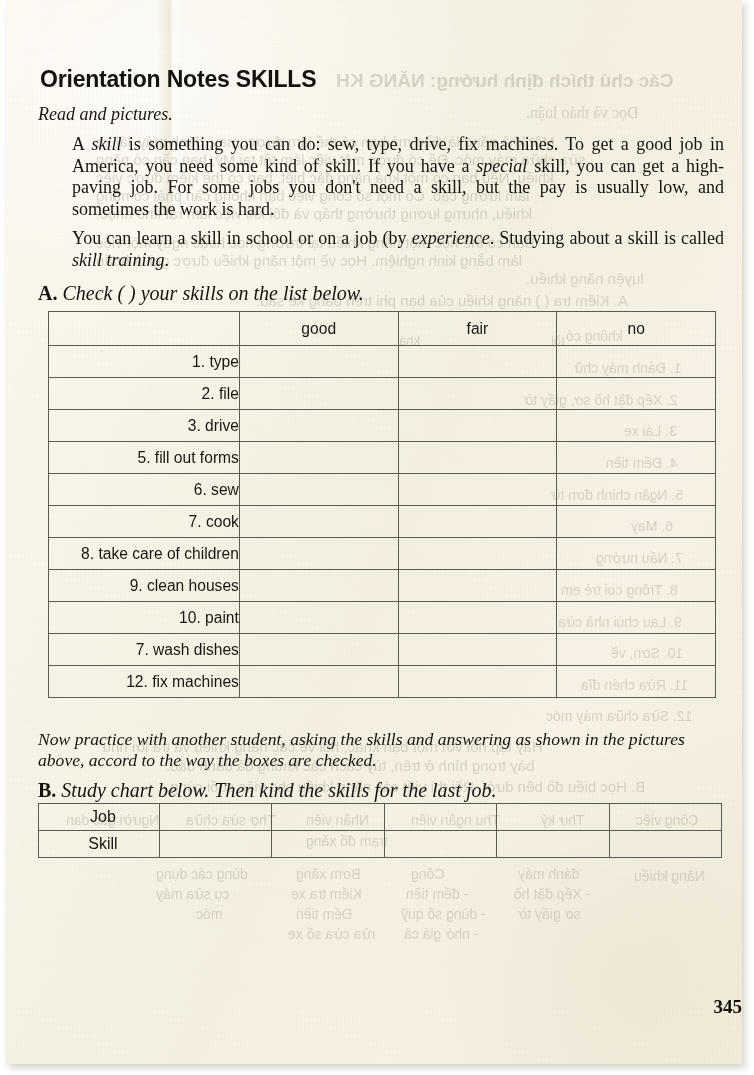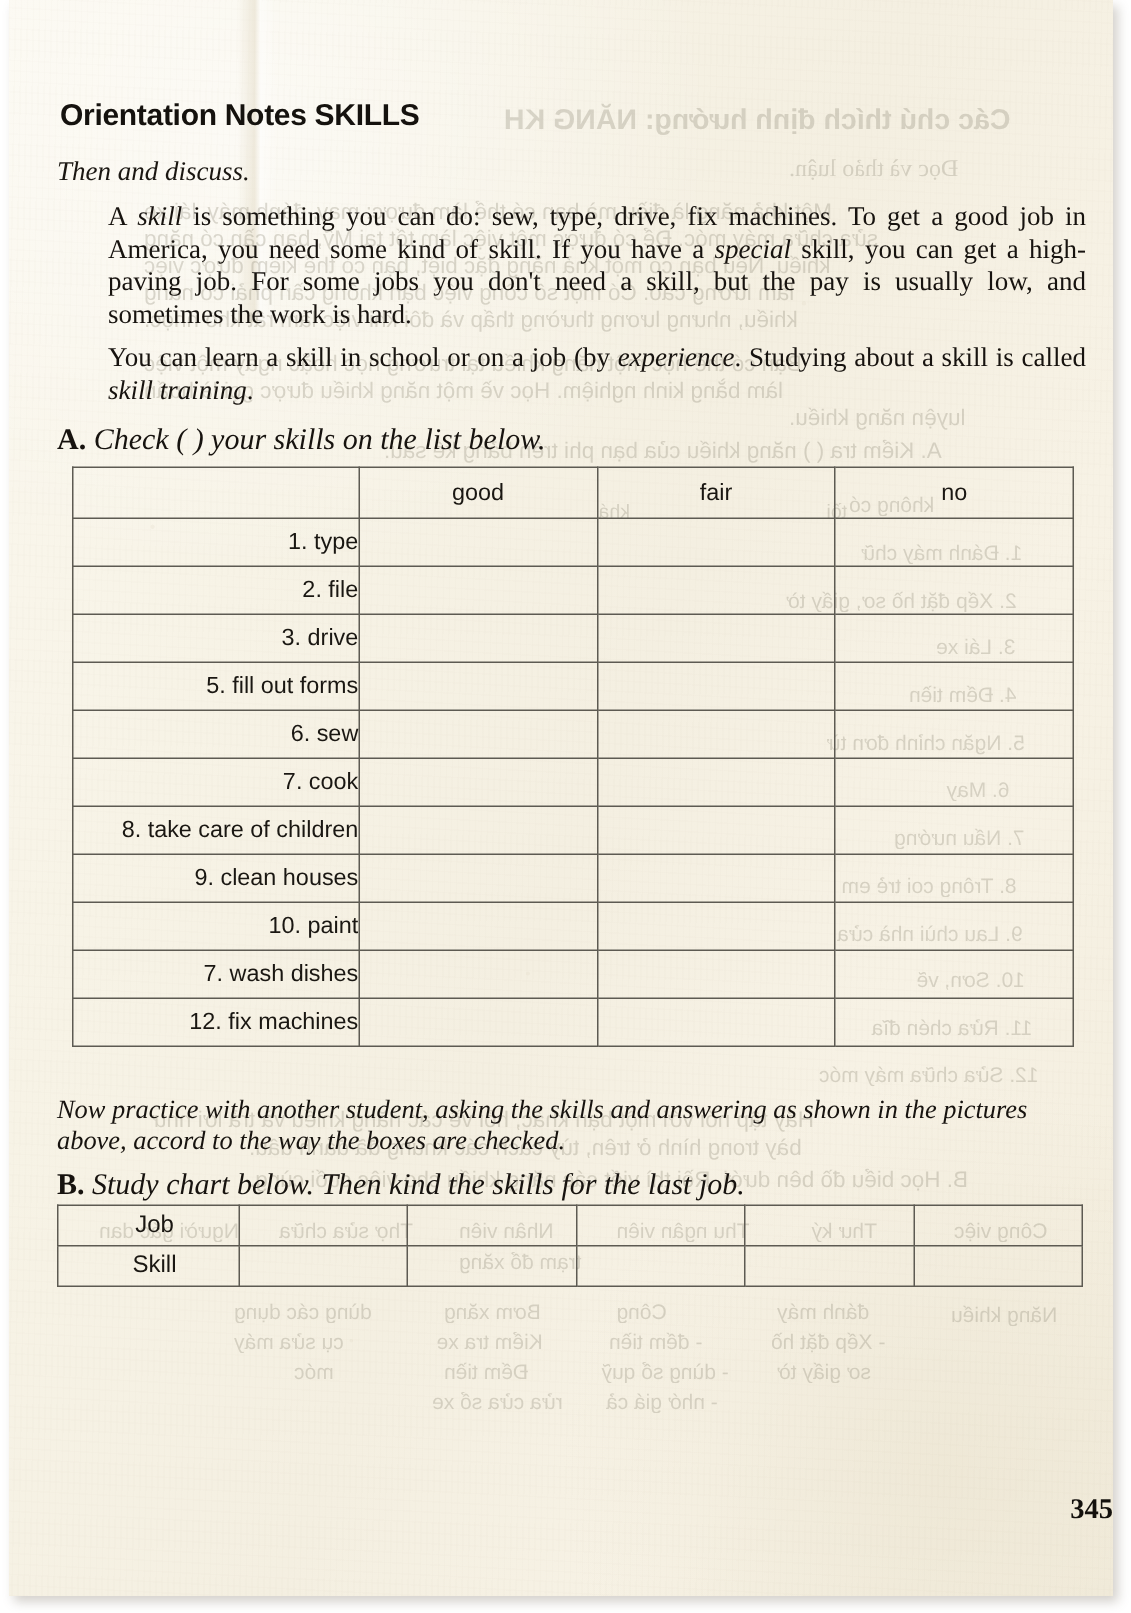--- a/index.html
+++ b/index.html
@@ -66,21 +66,21 @@
   
   #content {
     position: absolute;
     left: 0; top: 0; right: 0; bottom: 0;
   }
   .title {
     position: absolute;
     left: 34px; top: 66px;
     font-family: "Liberation Sans", sans-serif;
     font-weight: bold;
-    font-size: 20px;
+    font-size: 23px;
     letter-spacing: -0.2px;
     color: #15120e;
   }
   .read-line {
     position: absolute;
     left: 32px; top: 104px;
     font-style: italic;
     font-size: 18px;
     color: #1b1712;
   }
@@ -226,21 +226,21 @@
       <div class="bleed" style="left: 290px; top: 906px; font-size: 14px; font-weight: normal;">Đếm tiền</div>
       <div class="bleed" style="left: 190px; top: 906px; font-size: 14px; font-weight: normal;">móc</div>
       <div class="bleed" style="left: 398px; top: 926px; font-size: 14px; font-weight: normal;">- nhớ giá cả</div>
       <div class="bleed" style="left: 282px; top: 926px; font-size: 14px; font-weight: normal;">rửa cửa sổ xe</div>
     </div>
 
   <div id="content">
 
     <div class="title">Orientation Notes SKILLS</div>
 
-    <div class="read-line">Then and discuss.</div>
+    <div class="read-line">Read and pictures.</div>
 
     <div class="para" id="para1"><span>A </span><i>skill</i><span> is something you can do: sew, type, drive, fix machines. To get a good job in America, you need some kind of skill. If you have a </span><i>special</i><span> skill, you can get a high-paving job. For some jobs you don't need a skill, but the pay is usually low, and sometimes the work is hard.</span></div>
     <div class="para" id="para2"><span>You can learn a skill in school or on a job (by </span><i>experience</i><span>. Studying about a skill is called </span><i>skill training</i><span>.</span></div>
 
     <div class="sect" id="sectA">
       <b>A.</b>
       <span>Check ( ) your skills on the list below.</span>
     </div>
 
     <table id="skills-table">

